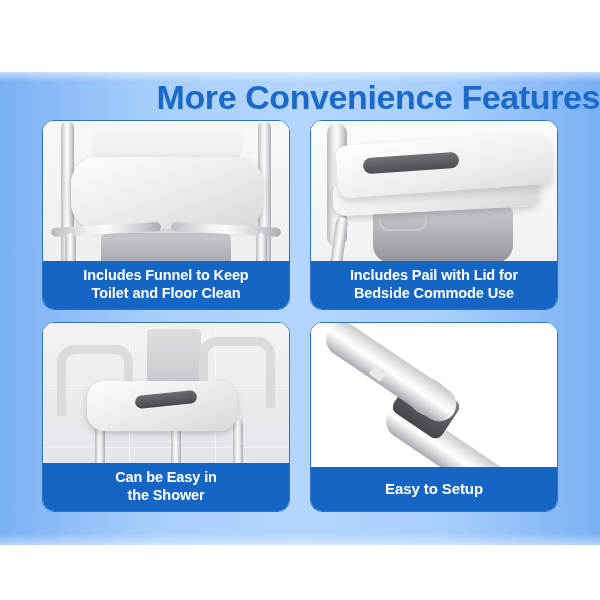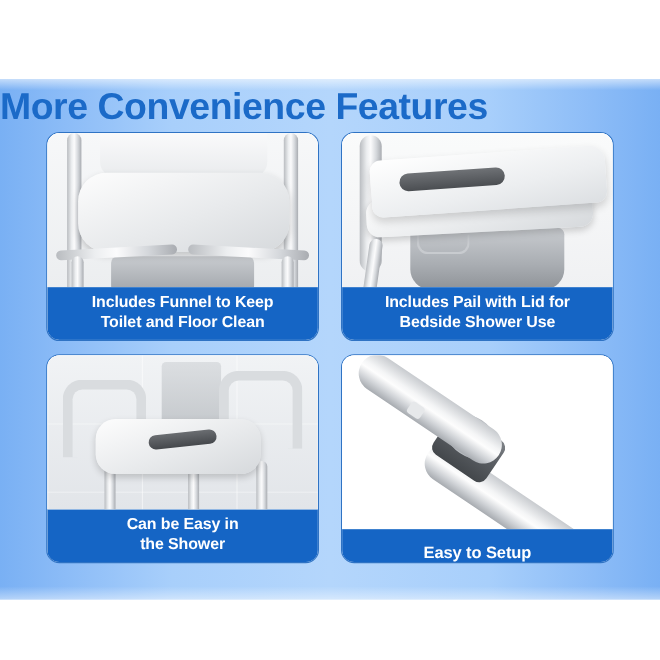--- a/index.html
+++ b/index.html
@@ -28,21 +28,21 @@
     content:"";position:absolute;left:0;right:0;top:0;height:10px;
     background:linear-gradient(180deg,rgba(255,255,255,.55),rgba(255,255,255,0));
   }
   .band::after{
     content:"";position:absolute;left:0;right:0;bottom:0;height:12px;
     background:linear-gradient(0deg,rgba(255,255,255,.45),rgba(255,255,255,0));
   }
 
   .title{
     position:absolute;left:0;right:0;top:78px;
-    text-align:left;
+    text-align:right;
     font-size:34px;line-height:38px;
     font-weight:700;
     letter-spacing:-0.4px;
     color:#1b6ac8;
     white-space:nowrap;
   }
 
   .grid{
     position:absolute;left:42px;top:120px;
     width:516px;height:392px;
@@ -72,21 +72,21 @@
     background:#1565c5;
     color:#ffffff;
     font-weight:700;
     font-size:14.5px;
     line-height:17.5px;
     text-align:center;
     padding:6px 4px 7px;
     letter-spacing:-0.1px;
     white-space:pre-line;
   }
-  .card.one-line .caption{padding:13px 4px 0;font-size:15px;}
+  .card.one-line .caption{padding:13px 4px 14px;font-size:15px;}
 
   
   .bgwall{position:absolute;inset:0;}
   .tube{position:absolute;border-radius:40px;
     background:linear-gradient(90deg,#b9bcc0,#eceef0 32%,#fbfbfc 50%,#d4d7db 76%,#a9acb1);}
   .seatpad{position:absolute;border-radius:26px;
     background:linear-gradient(160deg,#fdfdfd,#e8eaec 55%,#d6d9dc);
     box-shadow:0 3px 7px rgba(0,0,0,.18);}
   .darkhole{position:absolute;border-radius:50%;
     background:radial-gradient(ellipse at 50% 32%,#8d9094,#5d6064 55%,#3f4246);}
@@ -195,21 +195,21 @@
         <div class="bgwall"></div>
         <div class="tube back-post"></div>
         <div class="pail pail2"></div>
         <div class="handle"></div>
         <div class="seatpad seat2"></div>
         <div class="lid"></div>
         <div class="lidslot"></div>
         <div class="tube leg2"></div>
       </div>
       <div class="caption">Includes Pail with Lid for
-Bedside Shower Use</div>
+Bedside Commode Use</div>
     </div>
 
     <div class="card">
       <div class="photo p3">
         <div class="tilewall"></div>
         <div class="fixture"></div>
         <div class="arm-lo"></div>
         <div class="arm-ro"></div>
         <div class="tube leg3a"></div>
         <div class="tube leg3b"></div>

